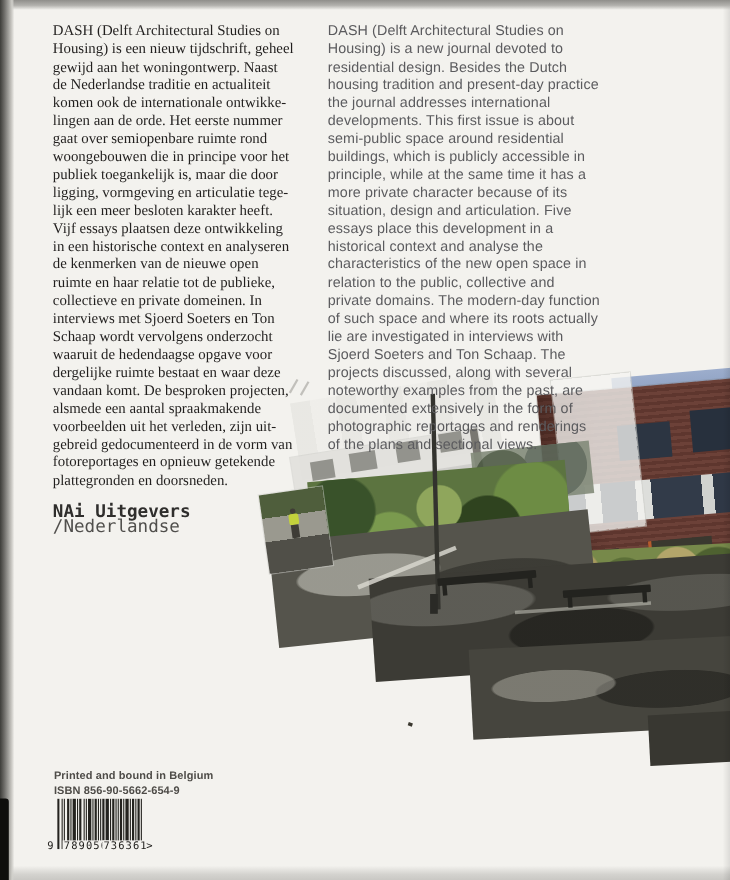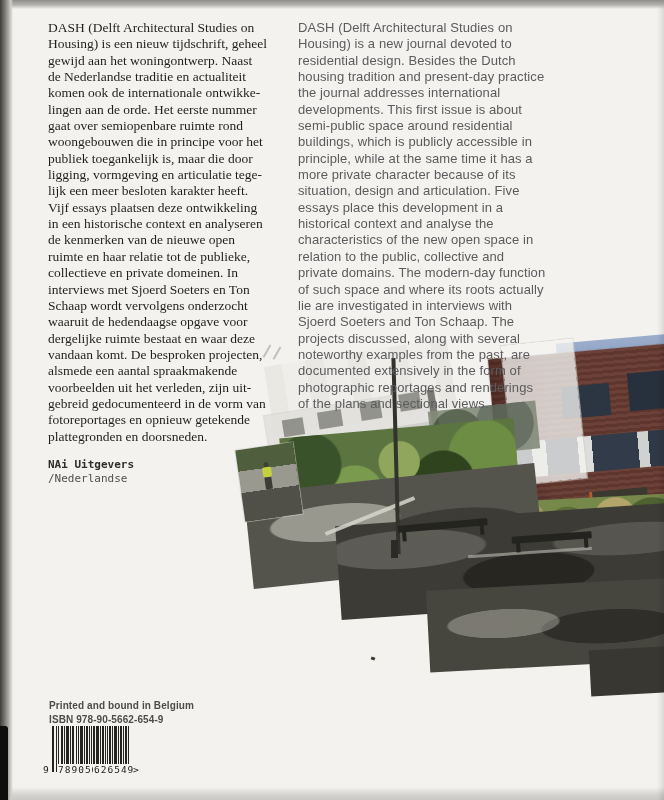--- a/index.html
+++ b/index.html
@@ -21,21 +21,21 @@
   
   .col{position:absolute;z-index:10;white-space:pre;}
   .col-dutch{left:48px;top:20px;width:246px;
     font-family:"Liberation Serif",serif;font-size:13.5px;line-height:16.35px;color:#211f1e;}
   .col-english{left:298px;top:20px;width:350px;
     font-family:"Liberation Sans",sans-serif;font-size:13px;line-height:16.35px;
     color:#5b5b5e;letter-spacing:0.1px;}
   .u{text-underline-offset:2px;}
 
   .publisher{position:absolute;left:48px;top:458px;z-index:10;
-    font-family:"DejaVu Sans Mono",monospace;font-size:11px;line-height:13.5px;}
+    font-family:"DejaVu Sans Mono",monospace;font-size:16px;line-height:13.5px;}
   .publisher .pub1{font-weight:bold;color:#2f2e2c;}
   .publisher .pub2{color:#504f4c;}
 
   .imprint{position:absolute;left:49px;top:699px;z-index:10;
     font-family:"Liberation Sans",sans-serif;font-size:10px;font-weight:700;
     line-height:13.5px;color:#4e4c48;letter-spacing:0.1px;}
 
   
   .barcode{position:absolute;left:44px;top:726px;width:100px;height:58px;z-index:10;}
   .barcode svg{position:absolute;left:8px;top:0;}
@@ -264,21 +264,21 @@
 photographic reportages and renderings
 of the plans and sectional views.</span></div>
 
   <div class="publisher">
     <div class="pub1">NAi Uitgevers</div>
     <div class="pub2">/Nederlandse</div>
   </div>
 
   <div class="imprint">
     <div>Printed and bound in Belgium</div>
-    <div>ISBN 978-90-5662-654-9</div>
+    <div>ISBN 856-90-5662-654-9</div>
   </div>
 
   <div class="barcode">
     <svg width="78" height="46" viewBox="0 0 78 46">
       <g fill="#24231f">
         <rect x="0" width="2" height="46"></rect>
           <rect x="4" width="1" height="46"></rect>
         <rect x="6" width="1" height="46"></rect>
           <rect x="9" width="2" height="46"></rect>
         <rect x="12" width="1" height="46"></rect>
@@ -303,21 +303,21 @@
           <rect x="62" width="3" height="46"></rect>
         <rect x="66" width="1" height="46"></rect>
           <rect x="68" width="2" height="46"></rect>
         <rect x="71" width="1" height="46"></rect>
           <rect x="73" width="2" height="46"></rect>
         <rect x="76" width="1" height="46"></rect>
       </g>
     </svg>
     <span class="bd bd9">9</span>
     <span class="bd bdg1">789056</span>
-    <span class="bd bdg2">626549</span>
+    <span class="bd bdg2">736361</span>
     <span class="bd bdgt">&gt;</span>
   </div>
 
   <div class="edge-top"></div>
   <div class="edge-left"></div>
   <div class="edge-left-black"></div>
   <div class="edge-bottom"></div>
   <div class="edge-right"></div>
 
 </div>

